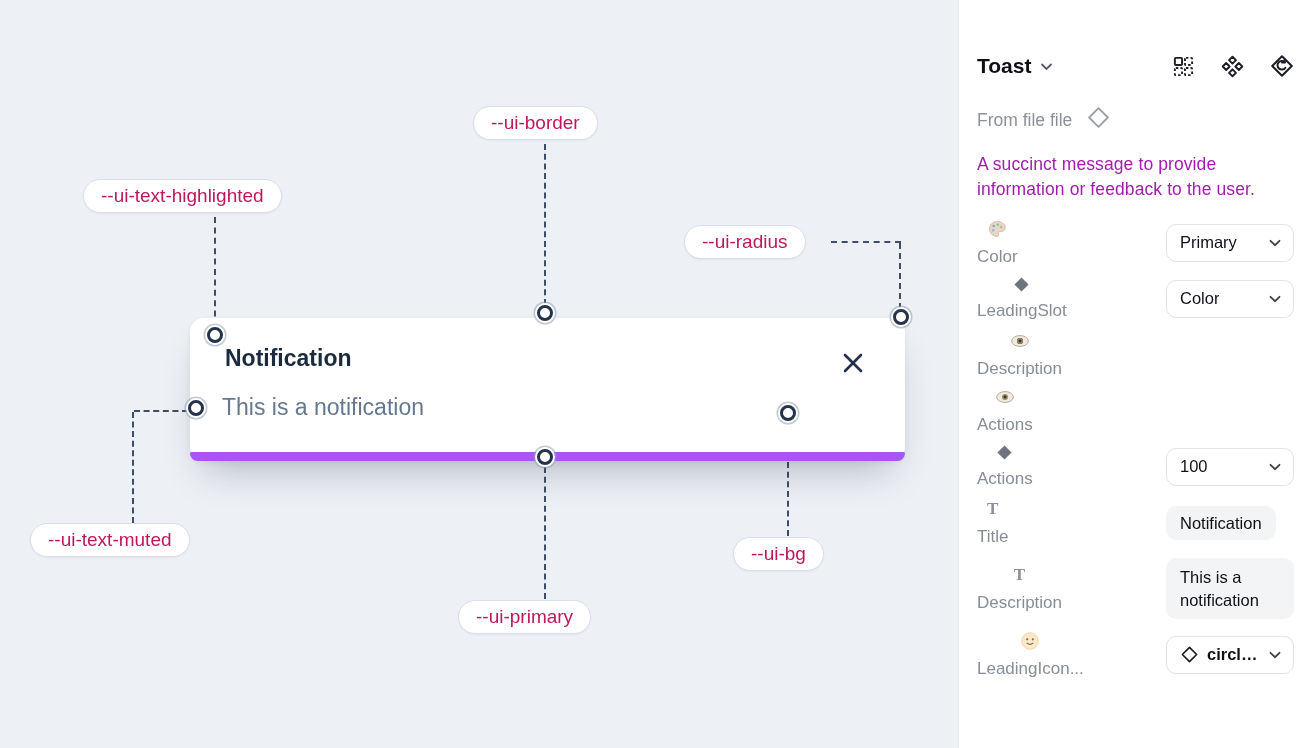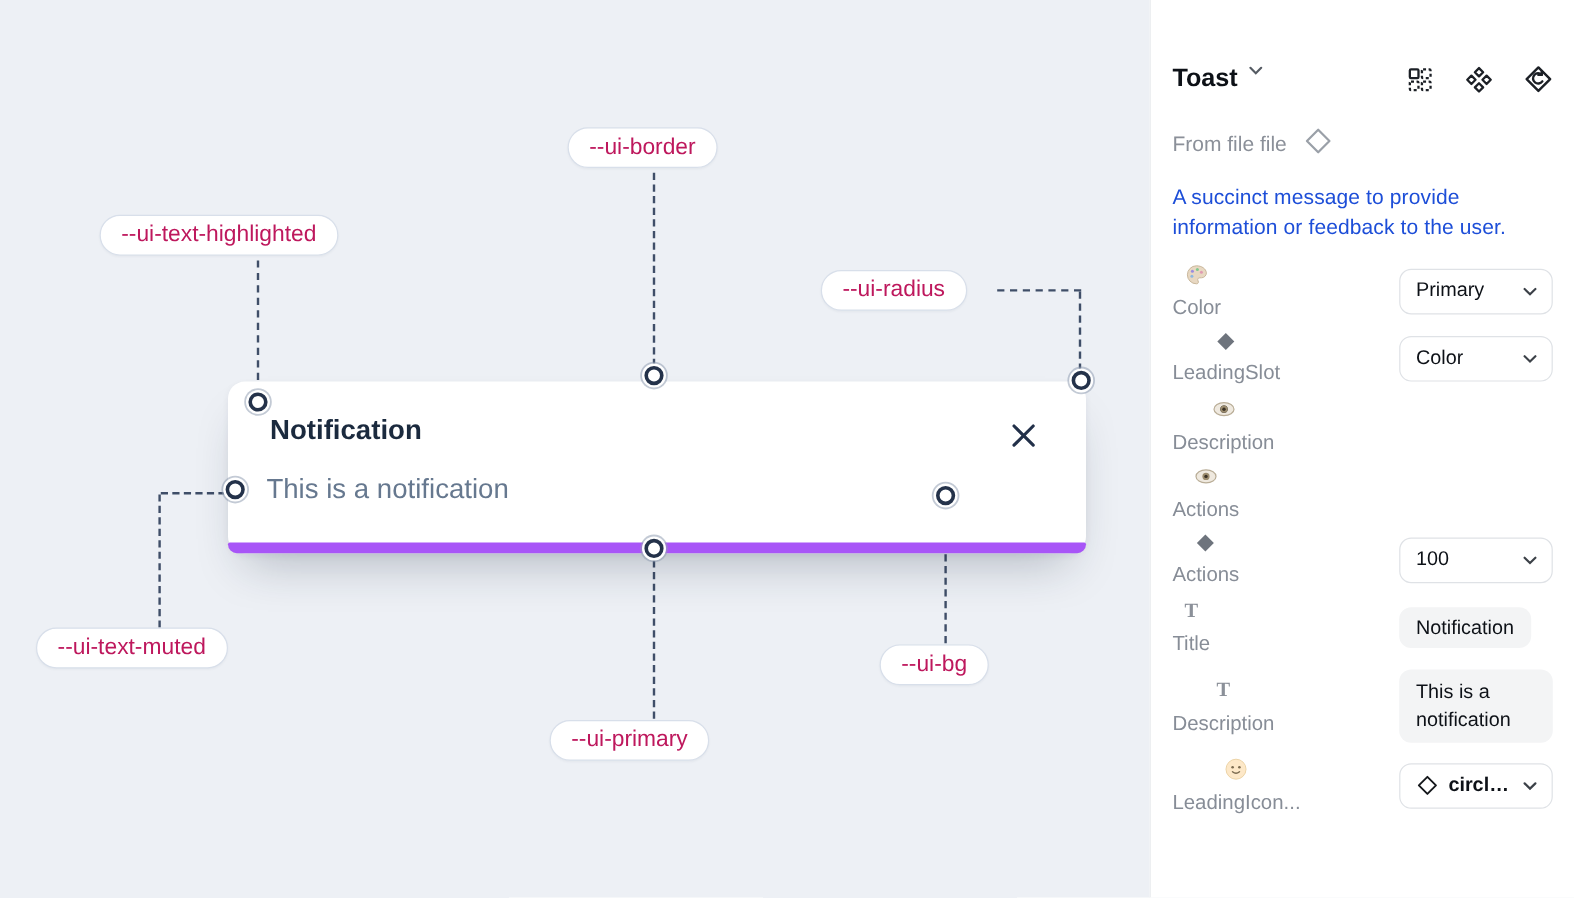--- a/index.html
+++ b/index.html
@@ -55,30 +55,30 @@
   .toast-progress {
     position:absolute; left:0; bottom:0; width:100%; height:9px;
     background:#a855f7; border-radius:3px 3px 14px 14px;
   }
 
   
   .panel {
     width:354px; height:748px; background:#ffffff; border-left:1px solid #e9ebee;
     padding:54px 18px 0 18px; font-size:17px;
   }
-  .panel-header { display:flex; align-items:flex-start; }
+  .panel-header { display:flex; align-items:center; }
   .panel-title { font-size:21px; font-weight:700; color:#0d1117; }
   .panel-title-chevron { margin-left:9px; display:flex; align-items:center; }
   .header-icons { margin-left:auto; display:flex; align-items:center; gap:26px; }
   .header-icons svg { display:block; }
 
   .source-row { display:flex; align-items:center; margin-top:27px; color:#8b9099; font-size:17.5px; }
   .source-row .diamond { margin-left:14px; }
 
-  .panel-desc { margin-top:17px; font-size:17.5px; line-height:1.42; color:#1d4ed8; letter-spacing:0.1px; }
+  .panel-desc { margin-top:17px; font-size:17.5px; line-height:1.42; color:#a21caf; letter-spacing:0.1px; }
 
   .props { margin-top:13px; }
   .prop-row { display:flex; align-items:center; height:56px; }
   .prop-row.tall { height:76px; }
   .prop-label { display:flex; align-items:center; gap:8px; color:#878d97; font-size:17px; min-width:0;flex-direction:column; }
   .prop-label .picon { width:22px; display:flex; justify-content:center; flex:none; }
   .prop-control { margin-left:auto; width:128px; flex:none; }
 
   .select {
     display:flex; align-items:center; height:38px; padding:0 12px 0 13px;

